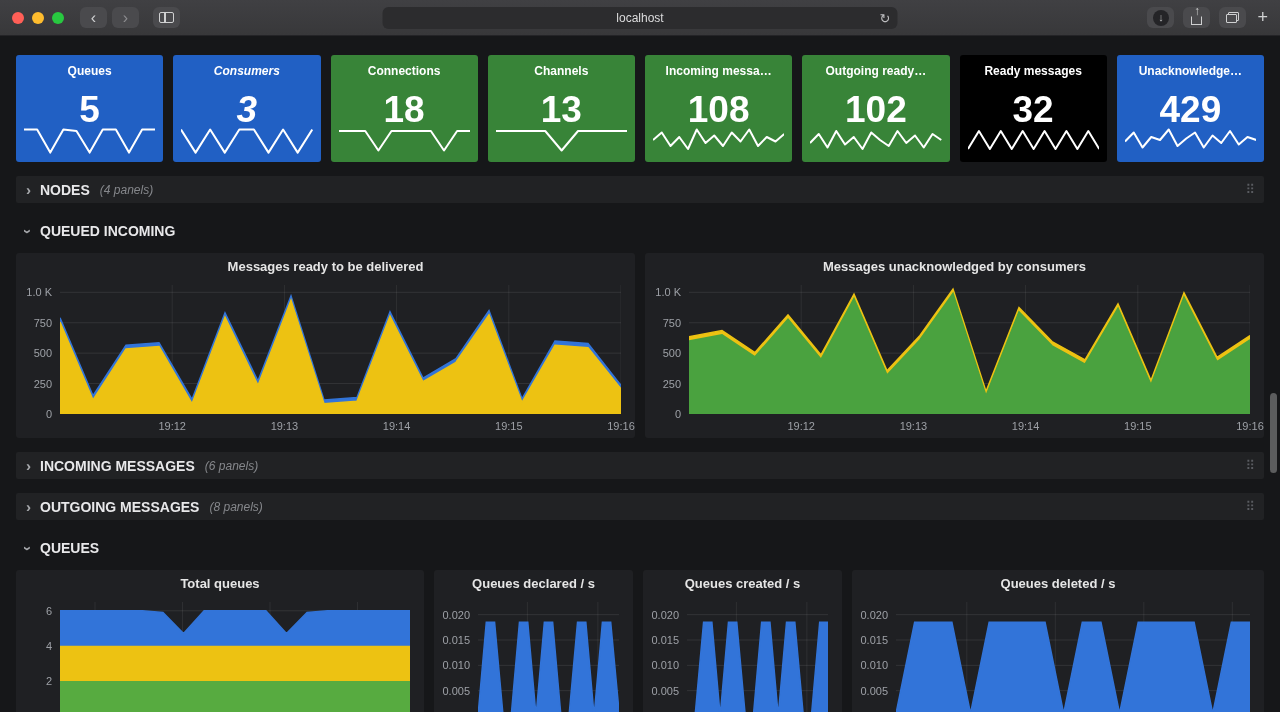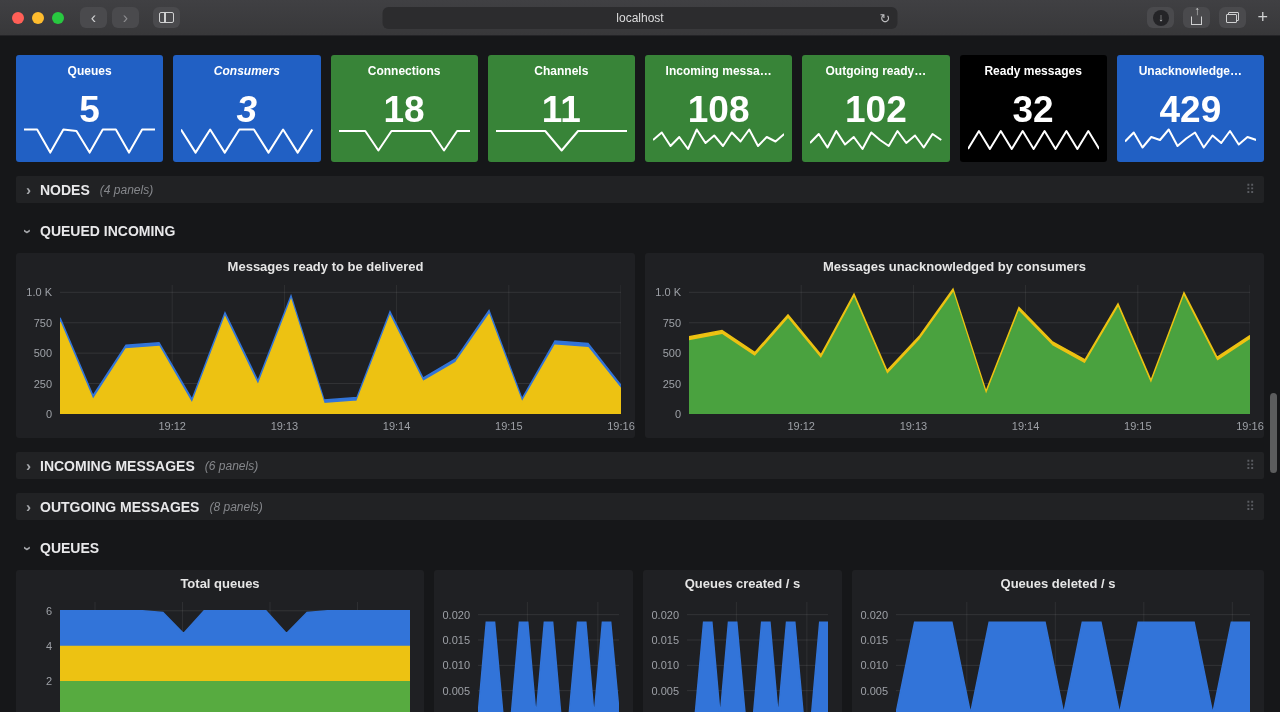--- a/index.html
+++ b/index.html
@@ -143,21 +143,21 @@
     </div>
     <div class="stat" style="background: rgb(56, 132, 56);">
       <div class="stat-title">Connections</div>
       <div class="stat-value">18</div>
       <svg class="spark" viewBox="0 0 131 34" preserveAspectRatio="none">
           <polyline points="0,7.999999999999998 13.100000000000001,7.999999999999998 26.200000000000003,7.999999999999998 39.3,27.5 52.400000000000006,7.999999999999998 65.5,7.999999999999998 78.6,7.999999999999998 91.69999999999999,7.999999999999998 104.80000000000001,27.5 117.9,7.999999999999998 131,7.999999999999998" fill="none" stroke="#ffffff" stroke-width="2" stroke-linejoin="round"></polyline>
         </svg>
     </div>
     <div class="stat" style="background: rgb(56, 132, 56);">
       <div class="stat-title">Channels</div>
-      <div class="stat-value">11</div>
+      <div class="stat-value">13</div>
       <svg class="spark" viewBox="0 0 131 34" preserveAspectRatio="none">
           <polyline points="0,7.999999999999998 16.375,7.999999999999998 32.75,7.999999999999998 49.125,7.999999999999998 65.5,27.5 81.875,7.999999999999998 98.25,7.999999999999998 114.625,7.999999999999998 131,7.999999999999998" fill="none" stroke="#ffffff" stroke-width="2" stroke-linejoin="round"></polyline>
         </svg>
     </div>
     <div class="stat" style="background: rgb(56, 132, 56);">
       <div class="stat-title">Incoming messa…</div>
       <div class="stat-value">108</div>
       <svg class="spark" viewBox="0 0 131 34" preserveAspectRatio="none">
           <polyline points="0,17 8.733333333333333,9.5 17.466666666666665,23 26.200000000000003,14 34.93333333333333,26 43.666666666666664,6.500000000000001 52.400000000000006,20 61.13333333333333,12.5 69.86666666666666,23 78.6,9.5 87.33333333333333,18.5 96.06666666666666,6.500000000000001 104.80000000000001,23 113.53333333333333,14 122.26666666666667,18.5 131,11.000000000000002" fill="none" stroke="#ffffff" stroke-width="2" stroke-linejoin="round"></polyline>
         </svg>
@@ -316,20 +316,21 @@
               <polygon points="0,43.84615384615384 20.58823529411765,43.84615384615384 41.1764705882353,43.84615384615384 61.76470588235294,43.84615384615384 82.3529411764706,43.84615384615384 102.94117647058823,43.84615384615384 123.52941176470588,43.84615384615384 144.11764705882354,43.84615384615384 164.7058823529412,43.84615384615384 185.2941176470588,43.84615384615384 205.88235294117646,43.84615384615384 226.47058823529412,43.84615384615384 247.05882352941177,43.84615384615384 267.6470588235294,43.84615384615384 288.2352941176471,43.84615384615384 308.8235294117647,43.84615384615384 329.4117647058824,43.84615384615384 350,43.84615384615384 350,78.92307692307692 329.4117647058824,78.92307692307692 308.8235294117647,78.92307692307692 288.2352941176471,78.92307692307692 267.6470588235294,78.92307692307692 247.05882352941177,78.92307692307692 226.47058823529412,78.92307692307692 205.88235294117646,78.92307692307692 185.2941176470588,78.92307692307692 164.7058823529412,78.92307692307692 144.11764705882354,78.92307692307692 123.52941176470588,78.92307692307692 102.94117647058823,78.92307692307692 82.3529411764706,78.92307692307692 61.76470588235294,78.92307692307692 41.1764705882353,78.92307692307692 20.58823529411765,78.92307692307692 0,78.92307692307692" fill="#edc212"></polygon>
               <polyline points="0,43.84615384615384 20.58823529411765,43.84615384615384 41.1764705882353,43.84615384615384 61.76470588235294,43.84615384615384 82.3529411764706,43.84615384615384 102.94117647058823,43.84615384615384 123.52941176470588,43.84615384615384 144.11764705882354,43.84615384615384 164.7058823529412,43.84615384615384 185.2941176470588,43.84615384615384 205.88235294117646,43.84615384615384 226.47058823529412,43.84615384615384 247.05882352941177,43.84615384615384 267.6470588235294,43.84615384615384 288.2352941176471,43.84615384615384 308.8235294117647,43.84615384615384 329.4117647058824,43.84615384615384 350,43.84615384615384" fill="none" stroke="#edc212" stroke-width="1.5"></polyline>
               <polygon points="0,8.76923076923076 20.58823529411765,8.76923076923076 41.1764705882353,8.76923076923076 61.76470588235294,8.76923076923076 82.3529411764706,8.76923076923076 102.94117647058823,10.523076923076914 123.52941176470588,31.56923076923077 144.11764705882354,8.76923076923076 164.7058823529412,8.76923076923076 185.2941176470588,8.76923076923076 205.88235294117646,8.76923076923076 226.47058823529412,31.56923076923077 247.05882352941177,10.523076923076914 267.6470588235294,8.76923076923076 288.2352941176471,8.76923076923076 308.8235294117647,8.76923076923076 329.4117647058824,8.76923076923076 350,8.76923076923076 350,43.84615384615384 329.4117647058824,43.84615384615384 308.8235294117647,43.84615384615384 288.2352941176471,43.84615384615384 267.6470588235294,43.84615384615384 247.05882352941177,43.84615384615384 226.47058823529412,43.84615384615384 205.88235294117646,43.84615384615384 185.2941176470588,43.84615384615384 164.7058823529412,43.84615384615384 144.11764705882354,43.84615384615384 123.52941176470588,43.84615384615384 102.94117647058823,43.84615384615384 82.3529411764706,43.84615384615384 61.76470588235294,43.84615384615384 41.1764705882353,43.84615384615384 20.58823529411765,43.84615384615384 0,43.84615384615384" fill="#3274d9"></polygon>
               <polyline points="0,8.76923076923076 20.58823529411765,8.76923076923076 41.1764705882353,8.76923076923076 61.76470588235294,8.76923076923076 82.3529411764706,8.76923076923076 102.94117647058823,10.523076923076914 123.52941176470588,31.56923076923077 144.11764705882354,8.76923076923076 164.7058823529412,8.76923076923076 185.2941176470588,8.76923076923076 205.88235294117646,8.76923076923076 226.47058823529412,31.56923076923077 247.05882352941177,10.523076923076914 267.6470588235294,8.76923076923076 288.2352941176471,8.76923076923076 308.8235294117647,8.76923076923076 329.4117647058824,8.76923076923076 350,8.76923076923076" fill="none" stroke="#3274d9" stroke-width="1.5"></polyline>
             </svg>
           </div>
 
       </div>
     </div>
     <div class="panel sm">
+      <div class="panel-title">Queues declared / s</div>
       <div class="chart">
         <div class="yaxis">
             <div class="ytick" style="top: 12.6667px;">0.020</div>
             <div class="ytick" style="top: 38px;">0.015</div>
             <div class="ytick" style="top: 63.3333px;">0.010</div>
             <div class="ytick" style="top: 88.6667px;">0.005</div>
           </div>
         <div class="plot">
             <svg viewBox="0 0 141 114" preserveAspectRatio="none">
               <line x1="0" y1="12.666666666666657" x2="141" y2="12.666666666666657" stroke="rgba(255,255,255,0.09)"></line>

